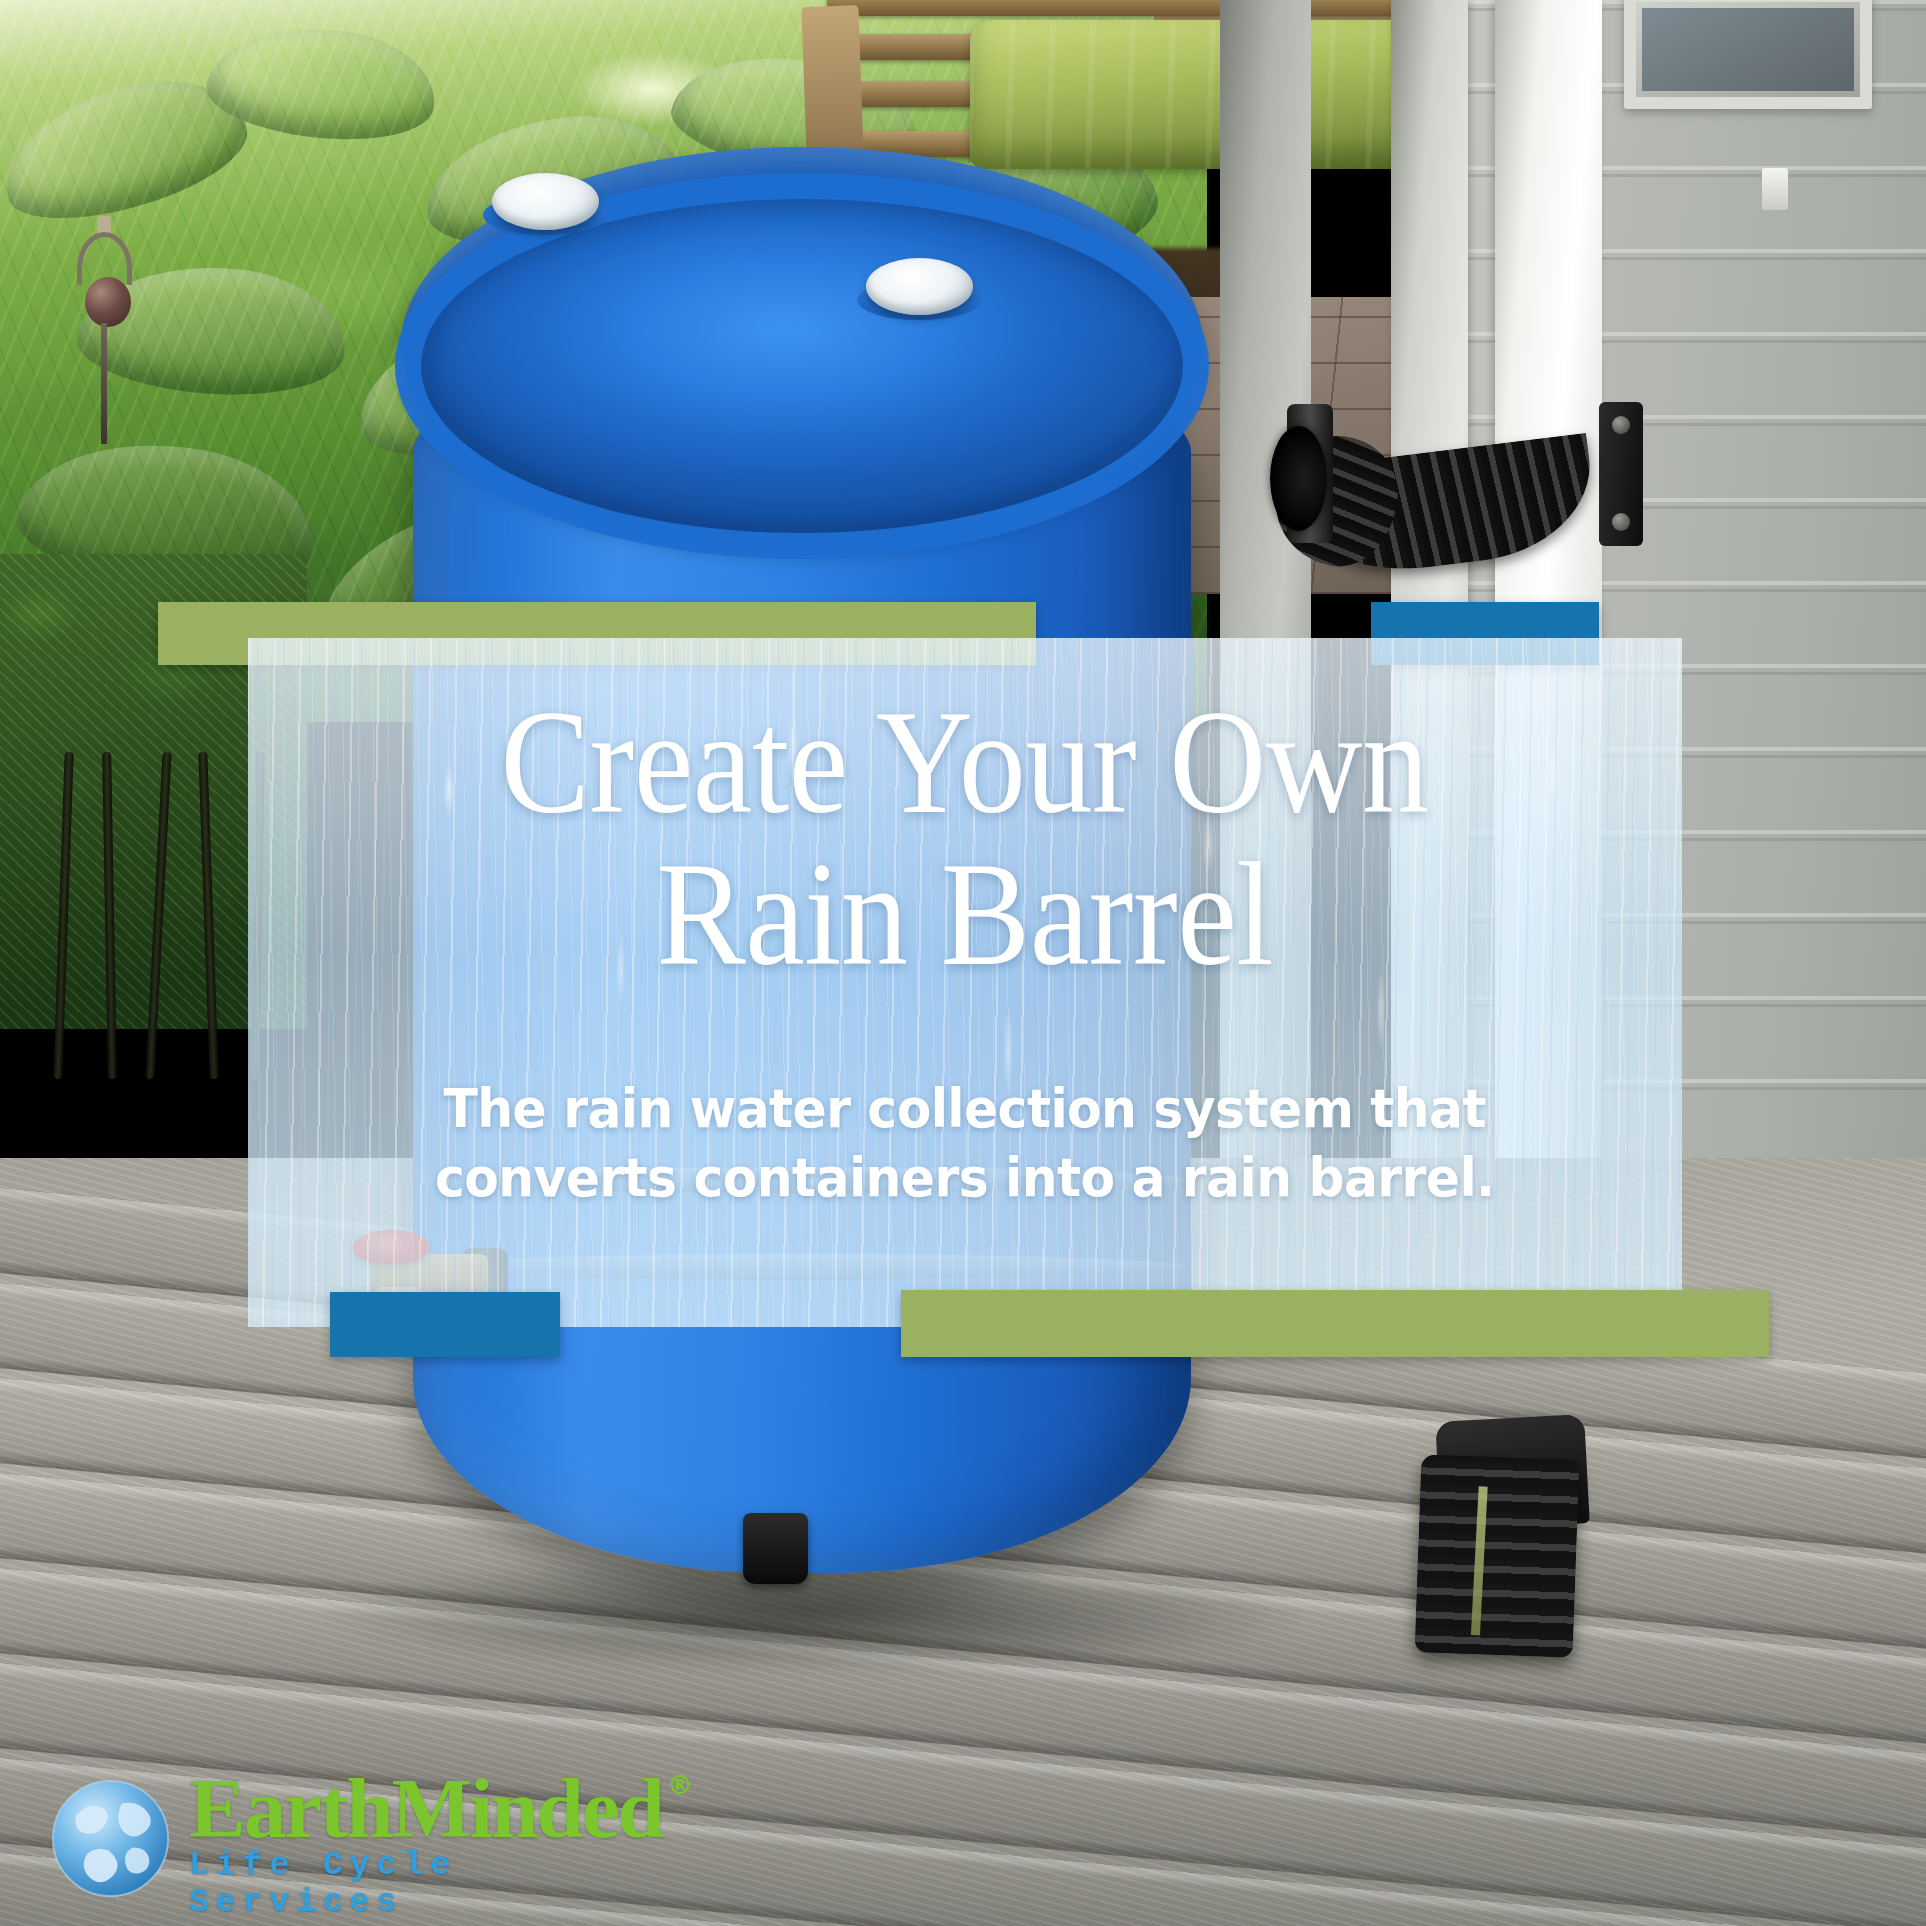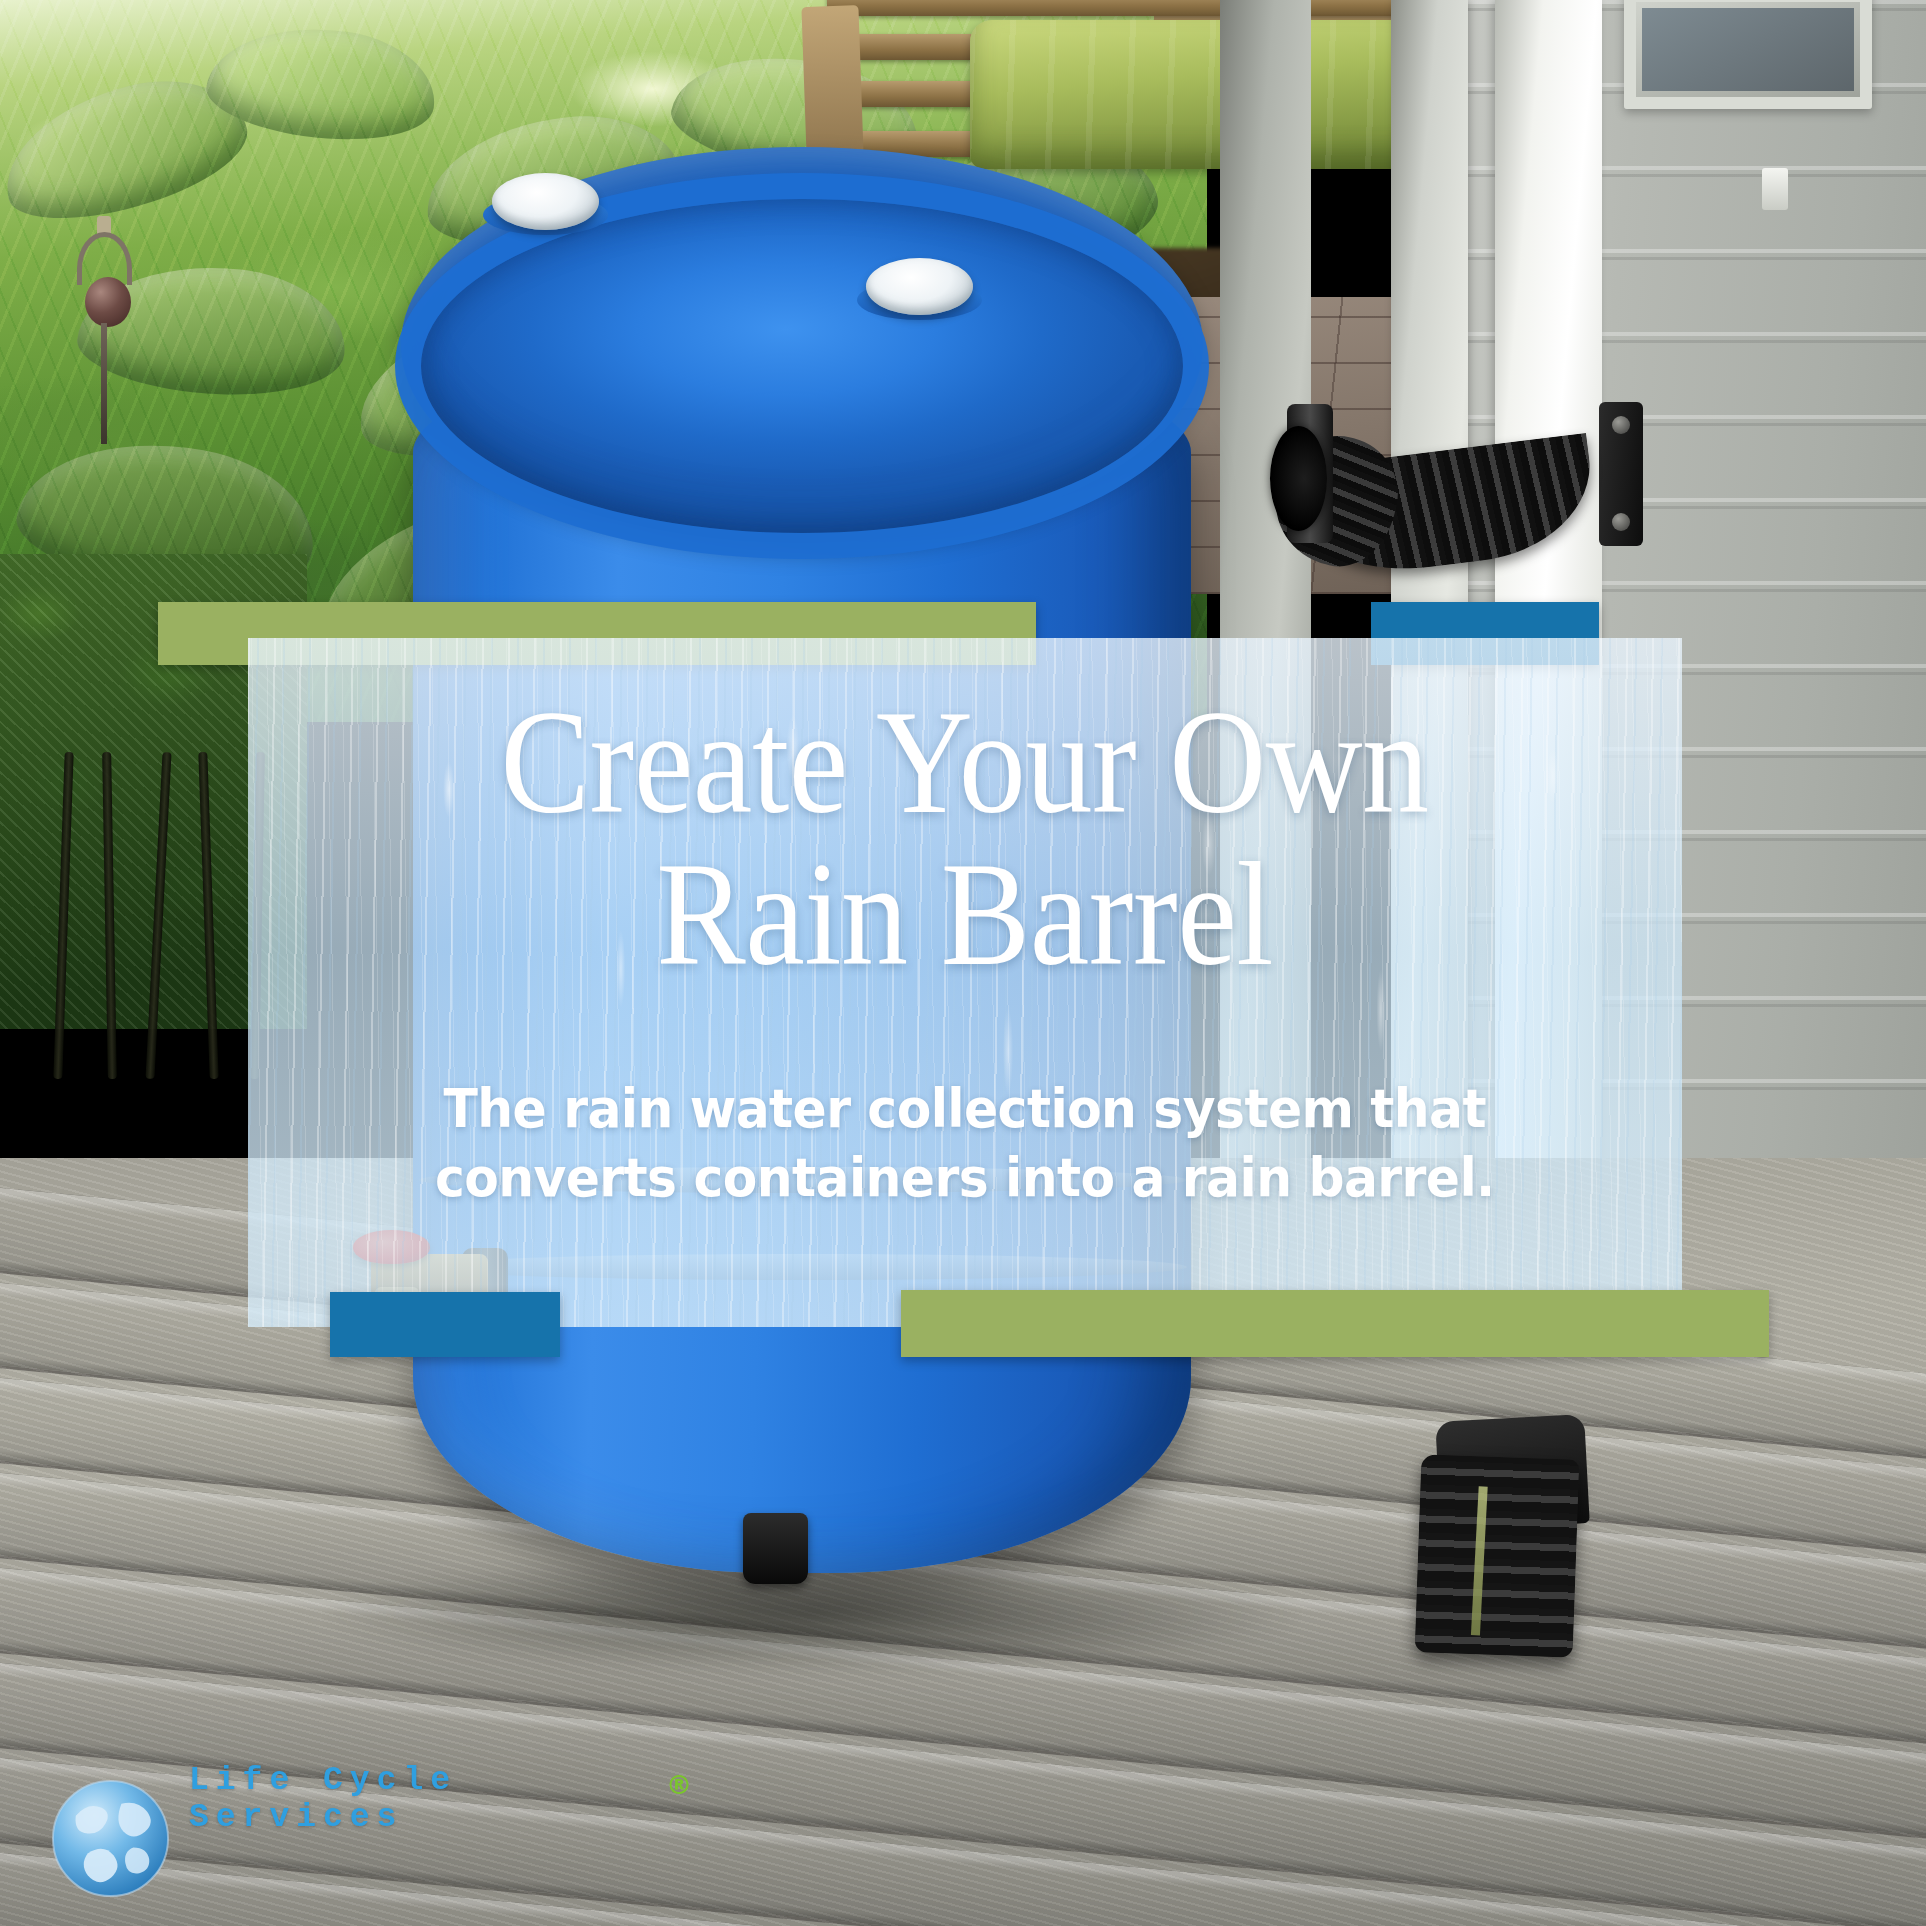--- a/index.html
+++ b/index.html
@@ -568,19 +568,19 @@
         </radialGradient>
       </defs>
       <circle cx="63" cy="63" r="58" fill="url(#gsea)"></circle>
       <path d="M28 40 q12 -14 26 -8 q10 5 4 16 q-6 11 -18 10 q-14 -1 -12 -18 z" fill="#d8ecfa" opacity=".92"></path>
       <path d="M40 78 q16 -10 26 2 q9 12 -2 22 q-13 11 -24 -2 q-8 -11 0 -22 z" fill="#d8ecfa" opacity=".92"></path>
       <path d="M74 28 q16 -4 26 8 q8 11 -2 20 q-12 10 -22 0 q-9 -10 -2 -28 z" fill="#d8ecfa" opacity=".88"></path>
       <path d="M86 72 q14 0 16 12 q1 11 -10 14 q-12 2 -14 -10 q-2 -12 8 -16 z" fill="#d8ecfa" opacity=".85"></path>
       <circle cx="63" cy="63" r="58" fill="none" stroke="#bcd9ee" stroke-width="2" opacity=".6"></circle>
     </svg>
     <div class="logo-text">
-      <span class="logo-reg">®</span>
+      <div class="logo-name">EarthMinded</div><span class="logo-reg">®</span>
       <div class="logo-tag">Life Cycle Services</div>
     </div>
   </div>
 
 </div>
 
 
 </body></html>

